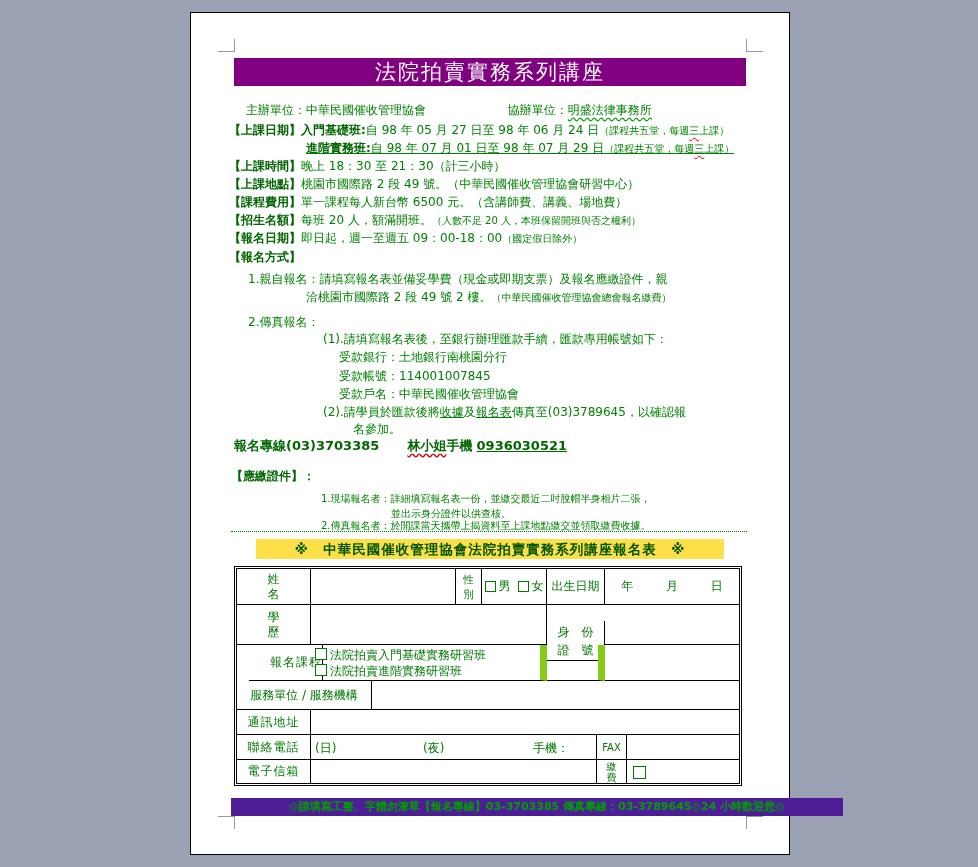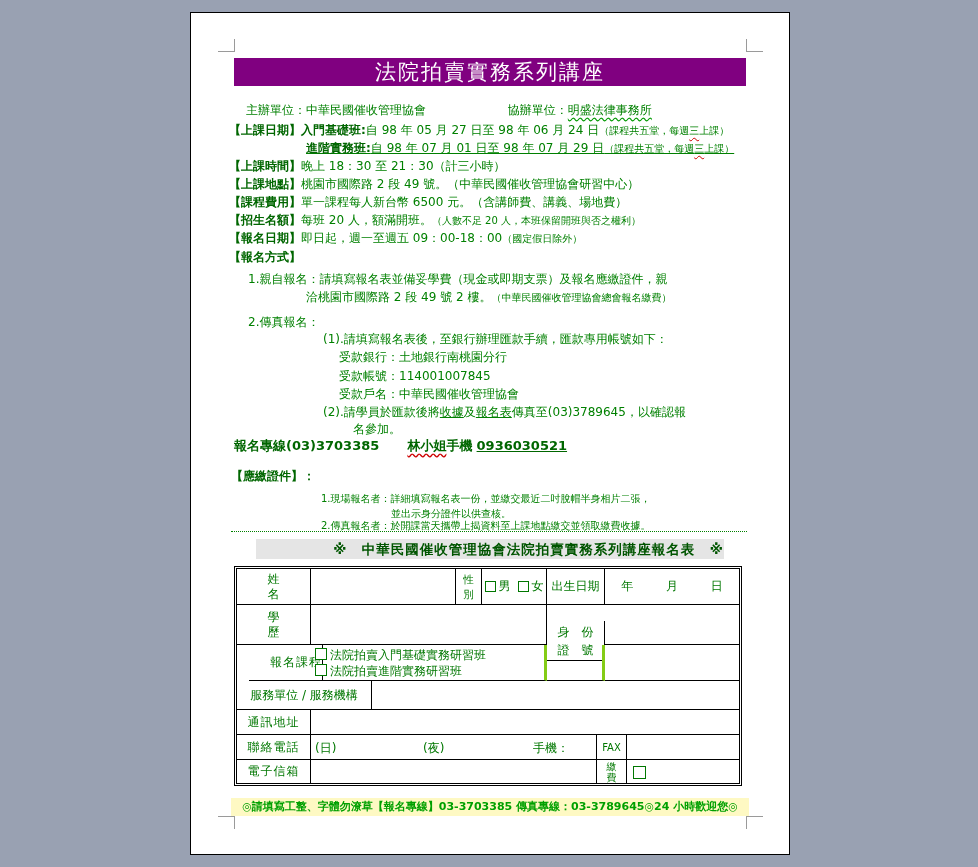--- a/index.html
+++ b/index.html
@@ -15,35 +15,35 @@
   .banner{position:absolute;left:43px;top:45px;width:512px;height:28px;background:#800080;
           color:#ffffff;text-align:center;line-height:28px;font-size:21px;letter-spacing:2px;white-space:nowrap;}
   .ln{position:absolute;white-space:nowrap;color:#008000;font-size:12px;line-height:14px;}
   .hd{font-weight:bold;color:#006600;}
   .b{font-weight:bold;color:#006600;}
   .sm{font-size:10px;}
   .u{text-decoration:underline;}
   .wavy-green{text-decoration:underline wavy #009900;text-underline-offset:3px;}
   .wavy-red{text-decoration:underline wavy #cc0000;text-underline-offset:3px;}
   .dotted-sep{position:absolute;left:40px;top:518px;width:516px;border-top:1px dotted #008000;}
-  .form-title{position:absolute;left:65px;top:526px;width:468px;height:20px;background:#e5e5e5;
-          color:#005500;font-weight:bold;font-size:13.5px;line-height:20px;text-align:right;
+  .form-title{position:absolute;left:65px;top:526px;width:468px;height:20px;background:#fde047;
+          color:#005500;font-weight:bold;font-size:13.5px;line-height:20px;text-align:center;
           letter-spacing:1px;white-space:nowrap;}
   .tbl{position:absolute;left:43px;top:553px;width:508px;height:220px;border:3px double #000;box-sizing:border-box;}
   .tcell{position:absolute;box-sizing:border-box;color:#007700;font-size:12px;overflow:hidden;}
   .br{border-right:1px solid #000;}
   .bb{border-bottom:1px solid #000;}
-  .brg{border-right:3px solid #84cc16;}
+  .brg{border-right:7px solid #84cc16;}
   .lblc{display:flex;align-items:center;justify-content:center;text-align:center;}
   .stack{display:flex;flex-direction:column;align-items:center;justify-content:center;line-height:15px;}
   .spread{display:flex;align-items:center;justify-content:space-around;}
   .cb{display:inline-block;width:10px;height:10px;border:1px solid #007700;vertical-align:-1px;margin-right:3px;background:#fff;}
   .cb.small{width:9px;height:9px;}
   .opt{line-height:16px;padding-left:4px;}
-  .footerbar{position:absolute;left:40px;top:785px;width:518px;height:18px;background:#fef9c3;
+  .footerbar{position:absolute;left:40px;top:785px;width:612px;height:18px;background:#4c1d95;
           color:#00a000;font-weight:bold;font-size:11px;line-height:18px;text-align:center;white-space:nowrap;}
   .abs{position:absolute;}
 </style>
 </head>
 <body>
 
 <div class="desktop">
   <div class="page">
 
     <div class="crop tl"></div>

